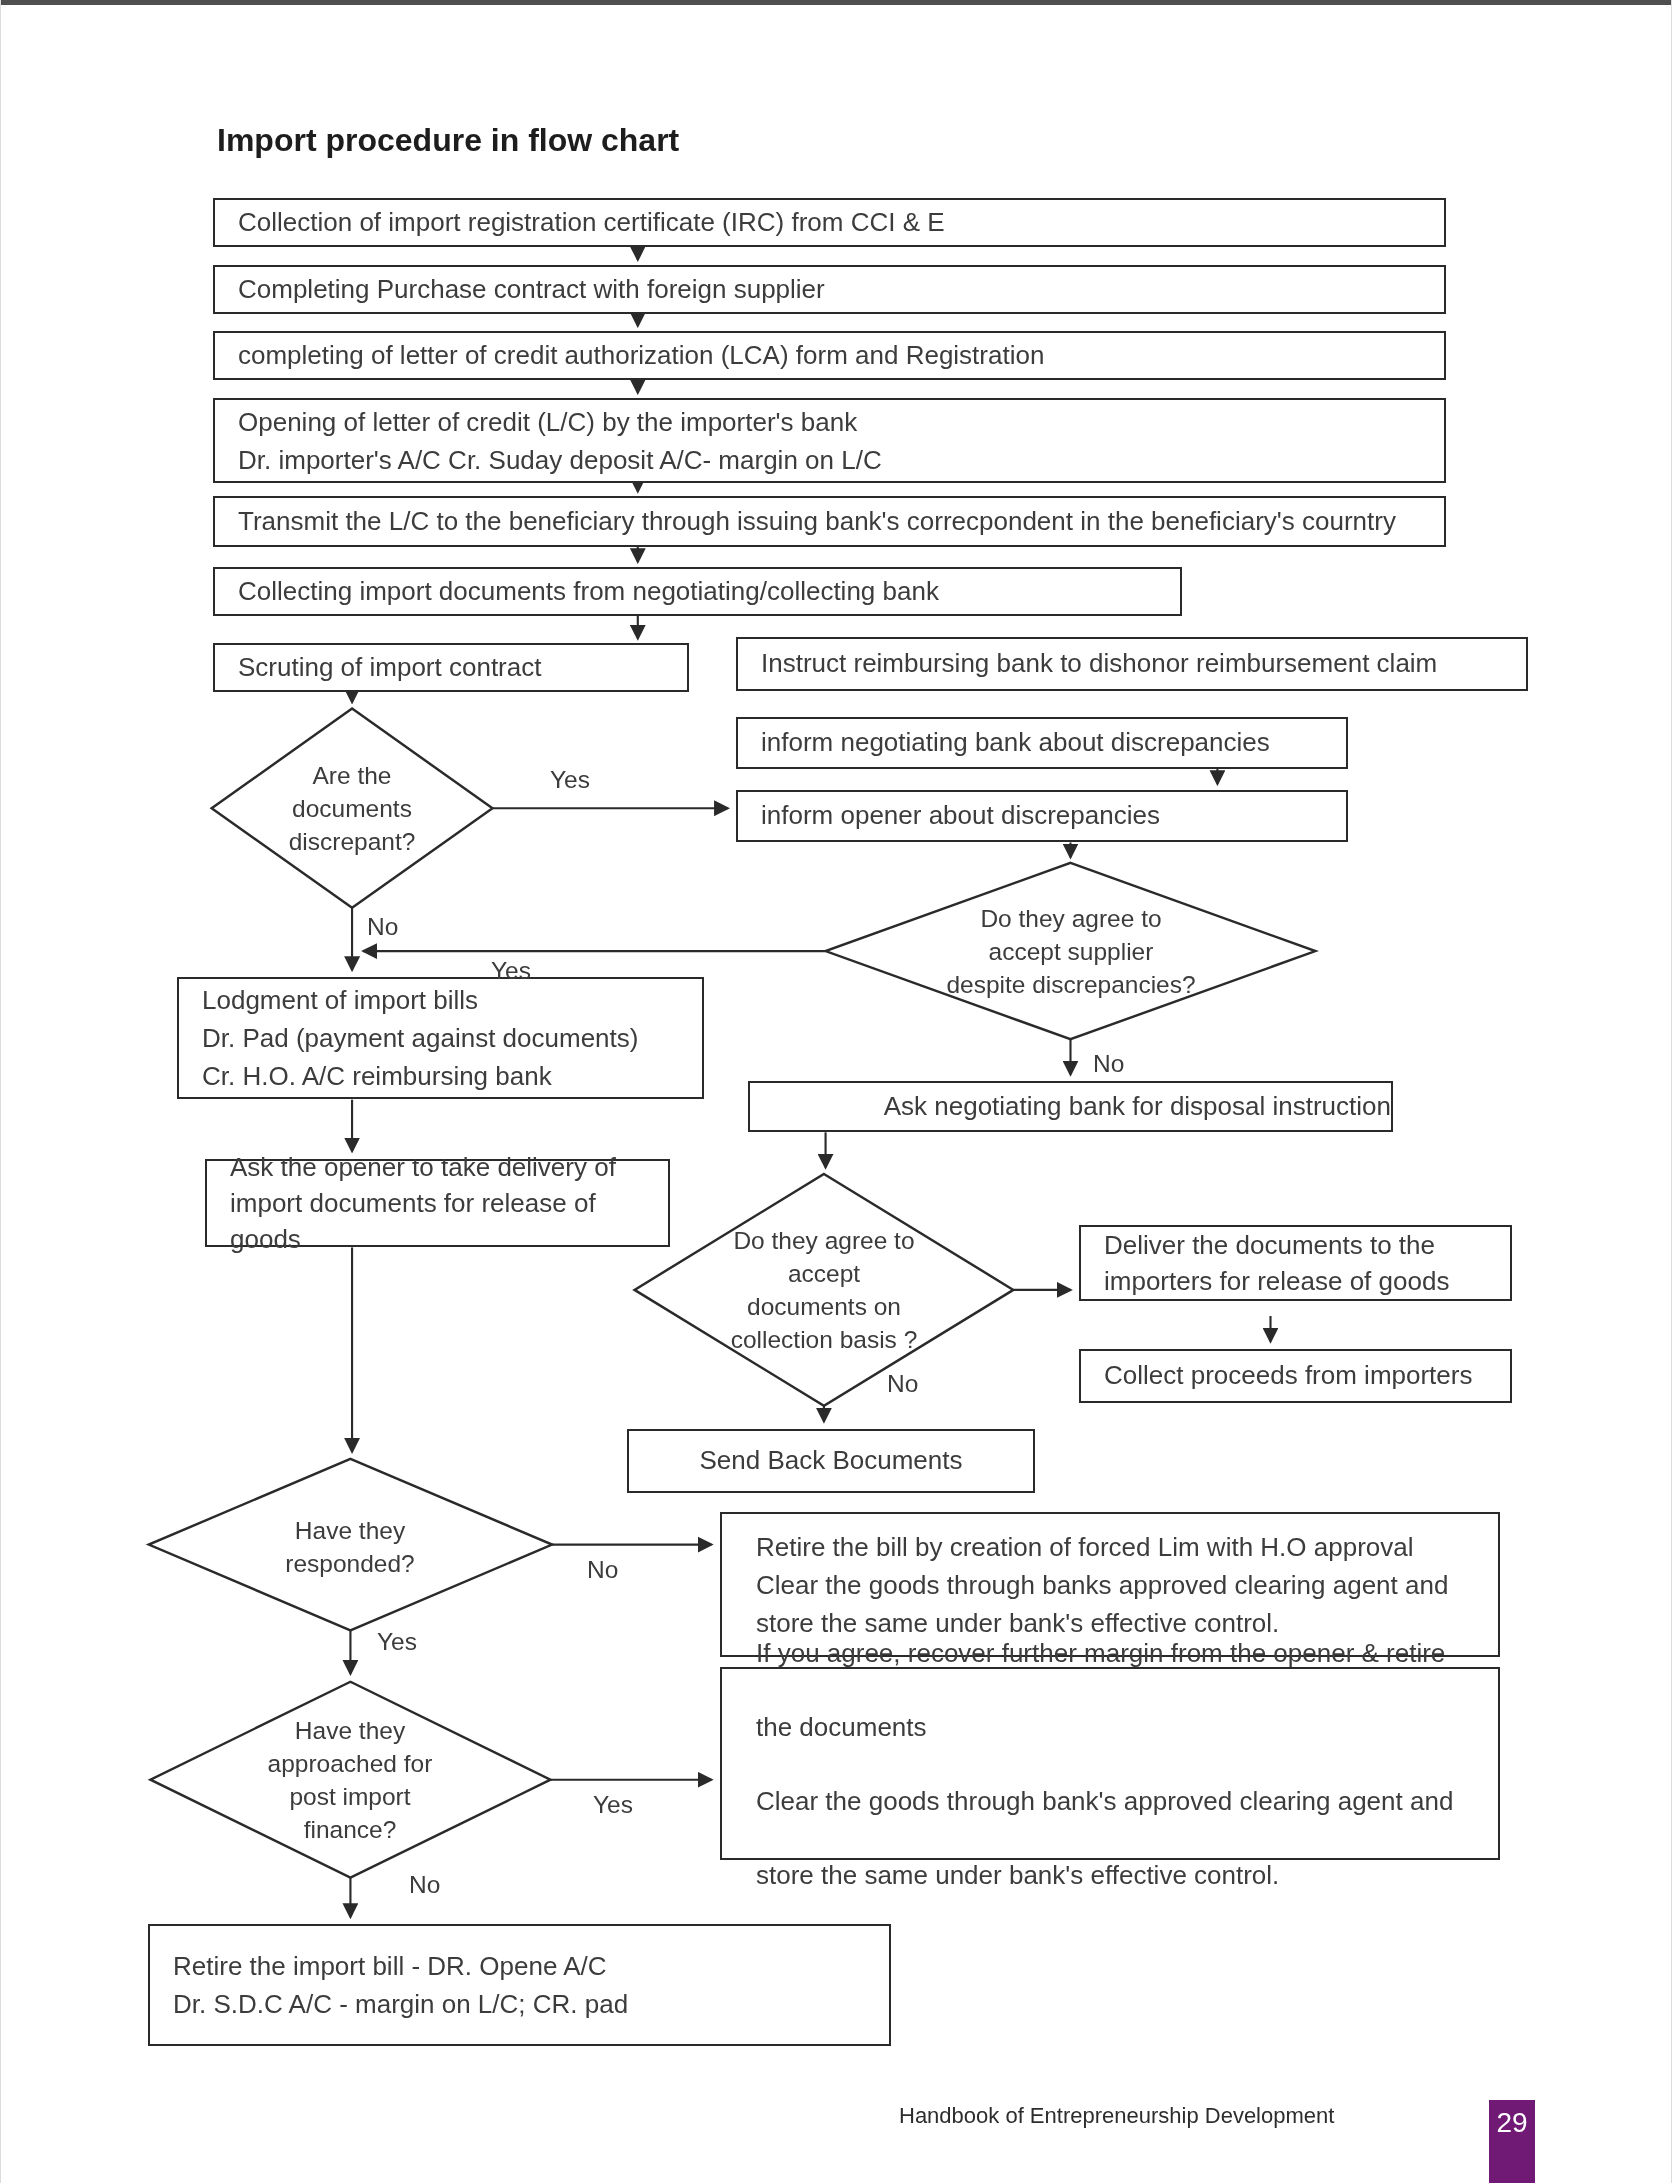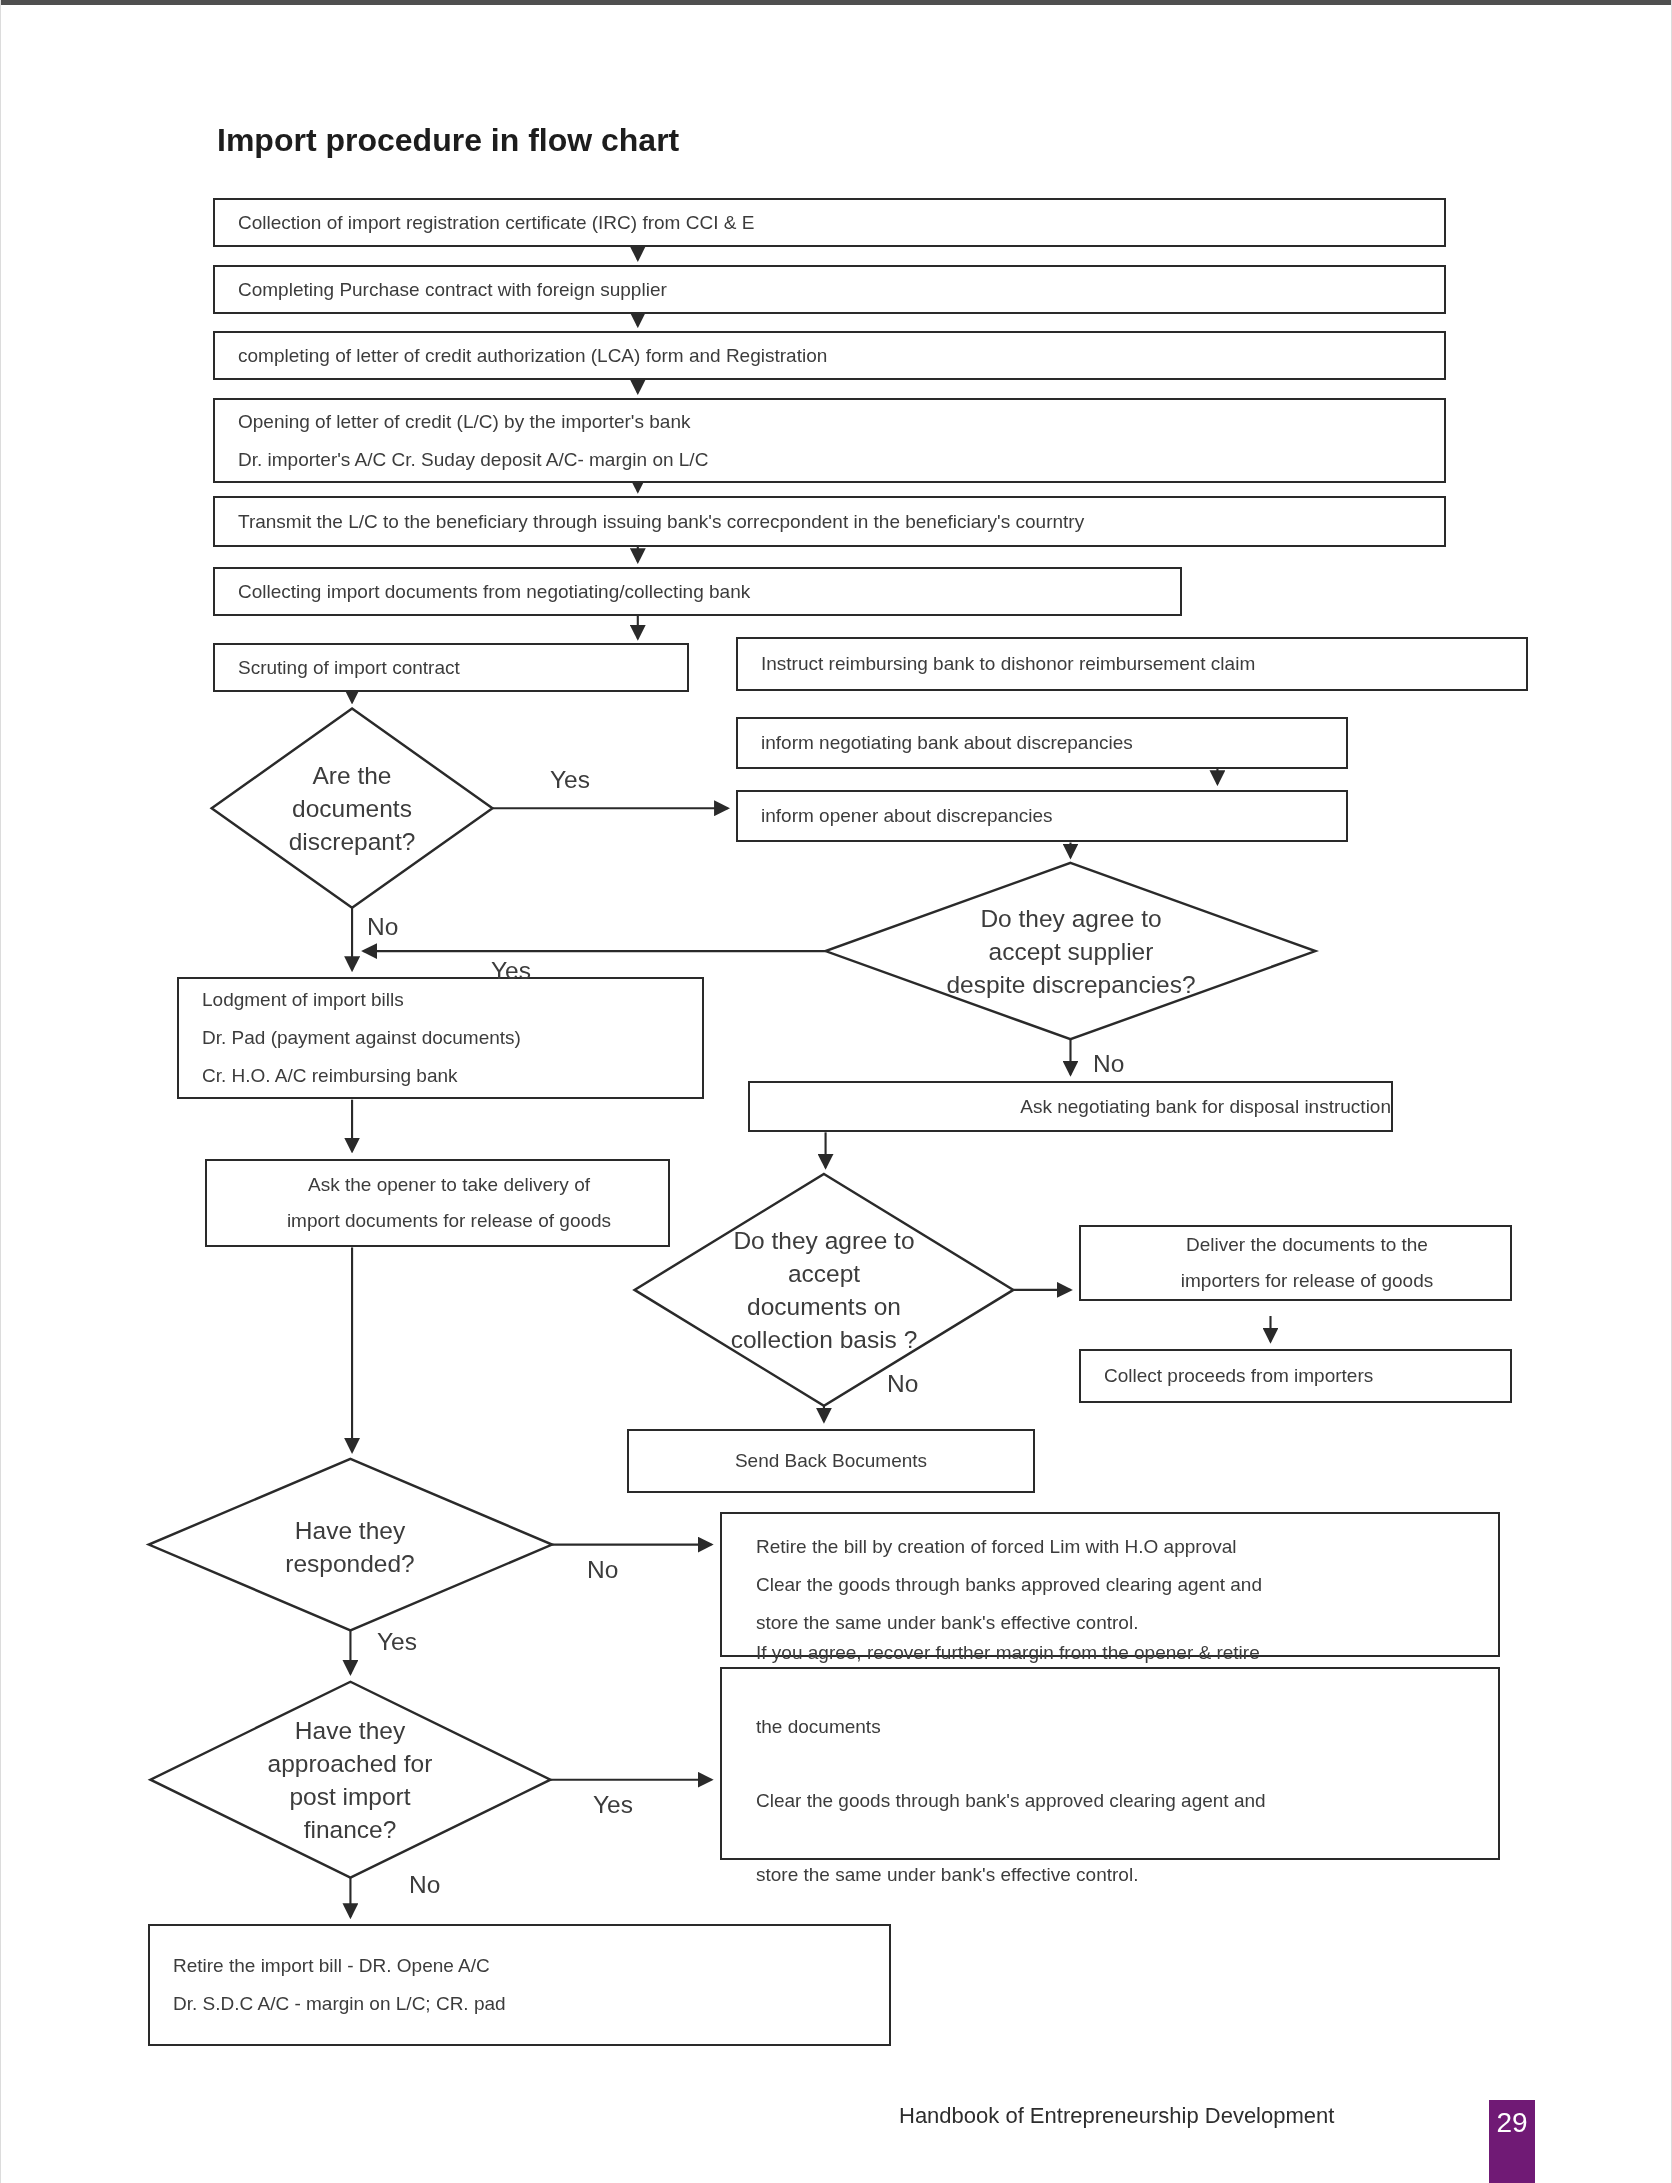--- a/index.html
+++ b/index.html
@@ -5,28 +5,28 @@
   html,body{margin:0;padding:0;background:#ffffff;}
   .page{
     position:relative;width:1672px;height:2183px;background:#ffffff;
     font-family:"Liberation Sans", sans-serif;overflow:hidden;
     border-left:0.8px solid #dcdcdc;border-right:0.8px solid #dcdcdc;box-sizing:border-box;
   }
   .topbar{position:absolute;left:0;top:0;width:100%;height:4.9px;background:#4f4f4f;}
   .title{position:absolute;left:216px;top:122px;font-size:32px;font-weight:bold;color:#1d1d1d;}
   .box{
     position:absolute;border:2.4px solid #2a2a2a;background:#fff;color:#3c3c3c;
-    font-size:19px;display:flex;flex-direction:column;justify-content:center;
+    font-size:26px;display:flex;flex-direction:column;justify-content:center;
     box-sizing:border-box;line-height:1.45;
   }
   .padl{padding-left:23px;}
   .padl42{padding-left:34px;}
   .center{align-items:center;text-align:center;}
   .nowrap{white-space:nowrap;overflow:visible;}
-  .lh44 .ln{line-height:36px;text-align:center;} .lh46 .ln{line-height:38px;}
+  .lh44 .ln{line-height:36px;} .lh46 .ln{line-height:38px;}
   .lh47 .ln{line-height:38px;} .lh51 .ln{line-height:42px;}
   .lbl{position:absolute;font-size:24.5px;color:#3c3c3c;}
   .dtext{
     position:absolute;transform:translate(-50%,-50%);text-align:center;
     font-size:24.5px;color:#3c3c3c;line-height:33px;white-space:nowrap;
   }
   .connectors{position:absolute;left:0;top:0;width:1672px;height:2183px;}
   .connectors path{stroke:#2a2a2a;stroke-width:2.6;fill:none;}
   .connectors polygon{fill:#ffffff;stroke:#2a2a2a;stroke-width:3;}
   .footer-text{

